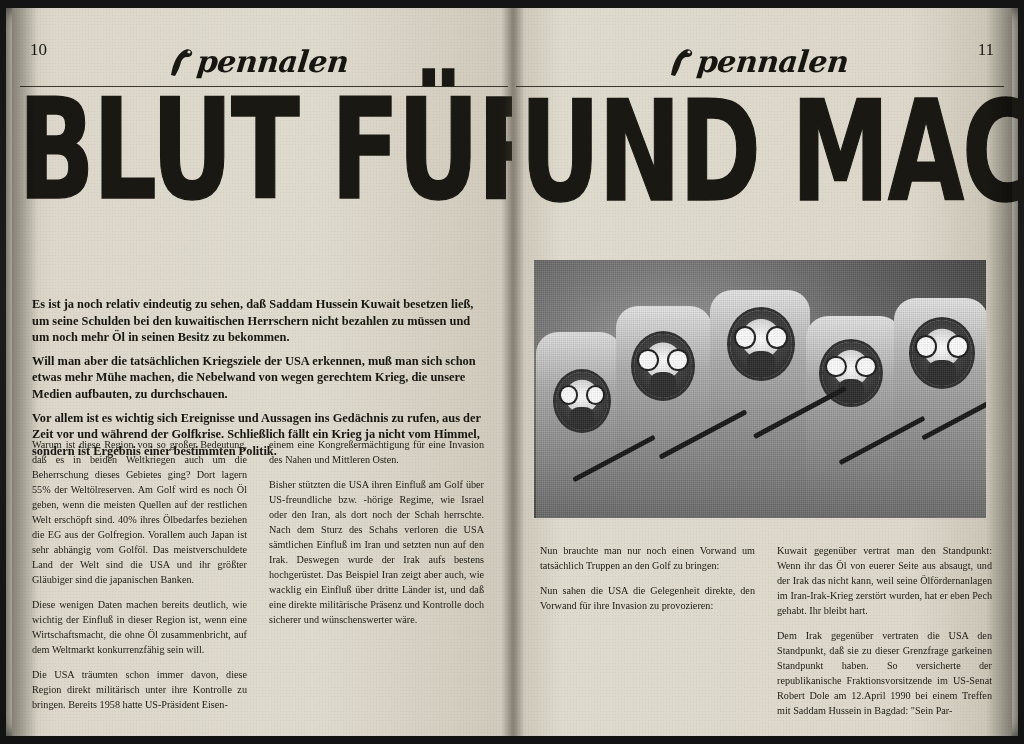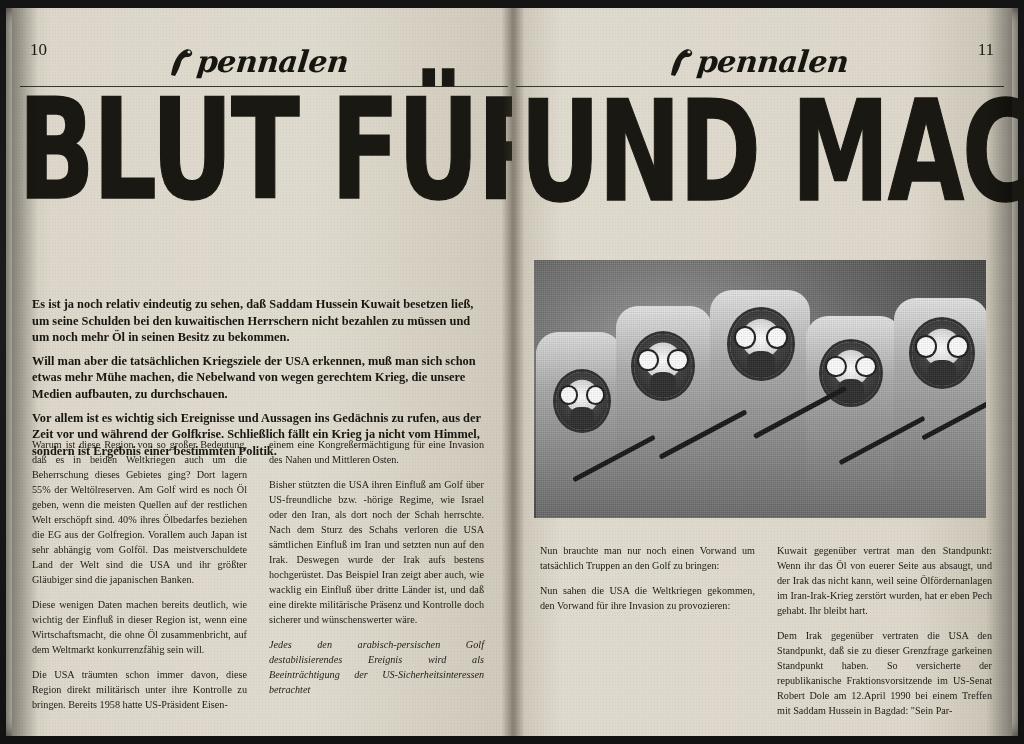--- a/index.html
+++ b/index.html
@@ -308,21 +308,20 @@
 
         <div class="cols-left">
           <div class="col">
             <p>Warum ist diese Region von so großer Bedeutung, daß es in beiden Weltkriegen auch um die Beherrschung dieses Gebietes ging? Dort lagern 55% der Weltölreserven. Am Golf wird es noch Öl geben, wenn die meisten Quellen auf der restlichen Welt erschöpft sind. 40% ihres Ölbedarfes beziehen die EG aus der Golfregion. Vorallem auch Japan ist sehr abhängig vom Golföl. Das meistverschuldete Land der Welt sind die USA und ihr größter Gläubiger sind die japanischen Banken.</p>
             <p>Diese wenigen Daten machen bereits deutlich, wie wichtig der Einfluß in dieser Region ist, wenn eine Wirtschaftsmacht, die ohne Öl zusammenbricht, auf dem Weltmarkt konkurrenzfähig sein will.</p>
             <p>Die USA träumten schon immer davon, diese Region direkt militärisch unter ihre Kontrolle zu bringen. Bereits 1958 hatte US-Präsident Eisen-</p>
           </div>
           <div class="col">
             <p>einem eine Kongreßermächtigung für eine Invasion des Nahen und Mittleren Osten.</p>
             <p>Bisher stützten die USA ihren Einfluß am Golf über US-freundliche bzw. -hörige Regime, wie Israel oder den Iran, als dort noch der Schah herrschte. Nach dem Sturz des Schahs verloren die USA sämtlichen Einfluß im Iran und setzten nun auf den Irak. Deswegen wurde der Irak aufs bestens hochgerüstet. Das Beispiel Iran zeigt aber auch, wie wacklig ein Einfluß über dritte Länder ist, und daß eine direkte militärische Präsenz und Kontrolle doch sicherer und wünschenswerter wäre.</p>
-            <p class="ital">Jedes den arabisch-persischen Golf destabilisierendes Ereignis wird als Beeinträchtigung der US-Sicherheitsinteressen betrachtet</p>
           </div>
         </div>
 
         <div class="edge-shadow-l"></div>
         <div class="speckle"></div>
       </div>
     </div>
 
     <div class="page-right">
       <div class="page-inner">
@@ -384,21 +383,21 @@
           <div class="rifle" style="left:214px; top:150px; width:104px;"></div>
           <div class="rifle" style="left:300px; top:178px; width:96px;"></div>
           <div class="rifle" style="left:384px; top:158px; width:76px;"></div>
 
           <div class="photo-grain"></div>
         </div>
 
         <div class="cols-right photo-caption">
           <div class="col">
             <p>Nun brauchte man nur noch einen Vorwand um tatsächlich Truppen an den Golf zu bringen:</p>
-            <p>Nun sahen die USA die Weltkriegen gekommen, den Vorwand für ihre Invasion zu provozieren:</p>
+            <p>Nun sahen die USA die Gelegenheit direkte, den Vorwand für ihre Invasion zu provozieren:</p>
           </div>
           <div class="col">
             <p>Kuwait gegenüber vertrat man den Standpunkt: Wenn ihr das Öl von euerer Seite aus absaugt, und der Irak das nicht kann, weil seine Ölfördernanlagen im Iran-Irak-Krieg zerstört wurden, hat er eben Pech gehabt. Ihr bleibt hart.</p>
             <p>Dem Irak gegenüber vertraten die USA den Standpunkt, daß sie zu dieser Grenzfrage garkeinen Standpunkt haben. So versicherte der republikanische Fraktionsvorsitzende im US-Senat Robert Dole am 12.April 1990 bei einem Treffen mit Saddam Hussein in Bagdad: "Sein Par-</p>
           </div>
         </div>
 
         <div class="edge-shadow-r"></div>
         <div class="speckle"></div>
       </div>

